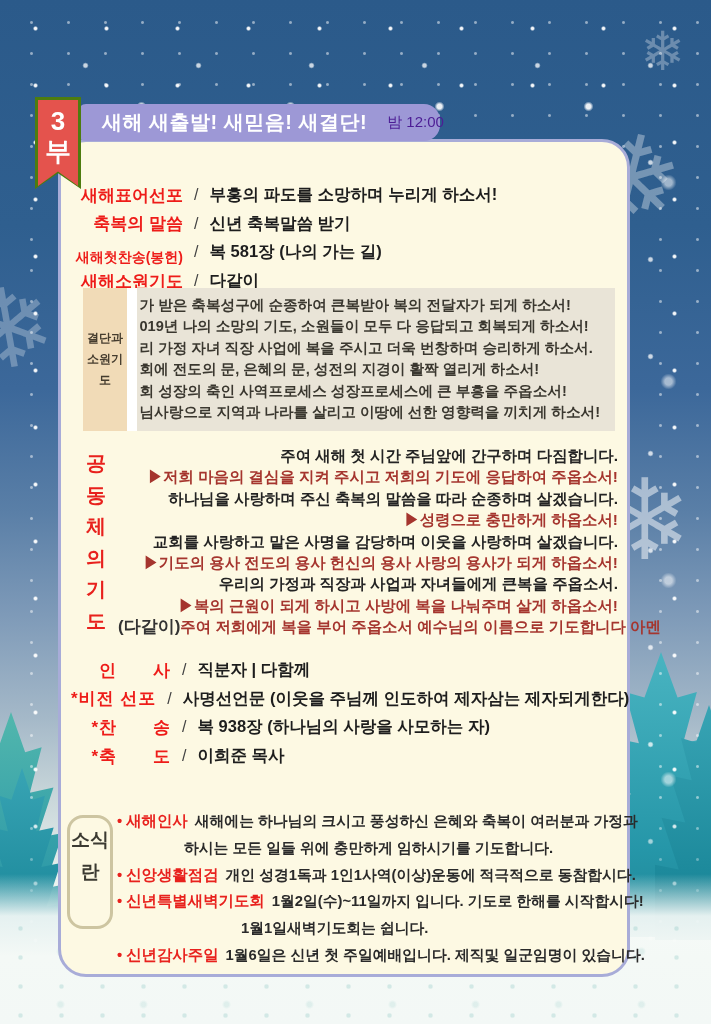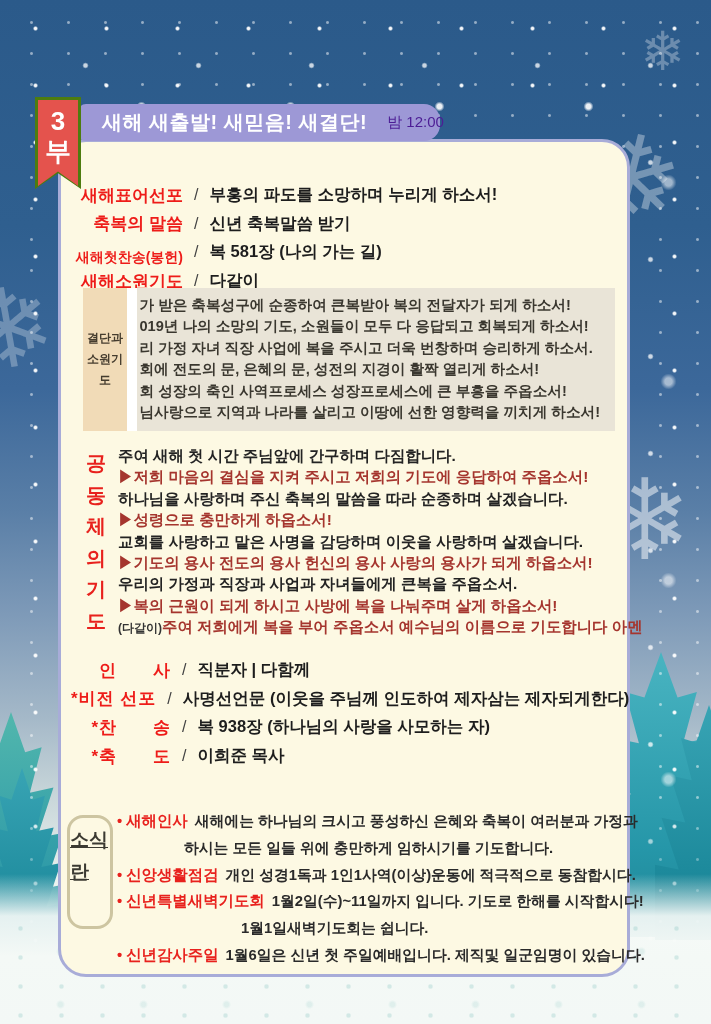--- a/index.html
+++ b/index.html
@@ -76,28 +76,28 @@
   .res-label { width:72px; background:#f1dbb7; display:flex; align-items:center; justify-content:center;
     text-align:center; font-weight:bold; font-size:12px; color:#453c2e; line-height:21px; padding:0 2px; }
   .res-strip { width:18px; background:#ffffff; }
   .res-body { flex:1; background:#e9e4d7; padding:7px 15px 0 2px; }
   .res-body .rline { font-size:14.6px; font-weight:bold; color:#3a372f; line-height:21.4px; white-space:nowrap; }
 
   
   .com-label { position:absolute; left:21px; top:306px; width:28px;
     color:#e8211d; font-weight:bold; font-size:20px; line-height:31.6px; word-break:break-all; text-align:center; }
   .com-lines { position:absolute; left:57px; top:303px; width:500px; }
-  .com-lines .cline { font-size:15.4px; font-weight:bold; line-height:21.4px; white-space:nowrap; color:#232323; }
+  .com-lines .cline { font-size:15.4px; font-weight:bold; line-height:21.4px; white-space:nowrap; color:#232323;text-align:right; }
   .com-lines .cline.resp { color:#a5352e; }
-  .com-lines .prefix { font-size:12px; color:#333; font-weight:bold; }
+  .com-lines .prefix { font-size:17px; color:#333; font-weight:bold; }
 
   
   .news-label { position:absolute; left:6px; top:673px; width:46px; height:114px;
-    border:3px solid #cdc5a1; border-radius:16px; text-align:left;
-    font-weight:bold; font-size:19px; color:#3b3a32; line-height:32px; padding-top:6px; word-break:break-all;text-decoration:underline; }
+    border:3px solid #cdc5a1; border-radius:16px; text-align:center;
+    font-weight:bold; font-size:19px; color:#3b3a32; line-height:32px; padding-top:6px; word-break:break-all; }
   .news-items { position:absolute; left:56px; top:666px; width:512px; }
   .news-items .nline { line-height:26.8px; font-size:14.8px; color:#2a2a2a; font-weight:600; white-space:nowrap; }
   .news-items .bullet { color:#e8211d; font-weight:bold; margin-right:4px; }
   .news-items .ntitle { color:#e8211d; font-weight:bold; font-size:15.4px; margin-right:7px; }
   .news-items .ind1 { padding-left:67px; }
   .news-items .ind2 { padding-left:124px; }
 </style>
 </head>
 <body>
 

